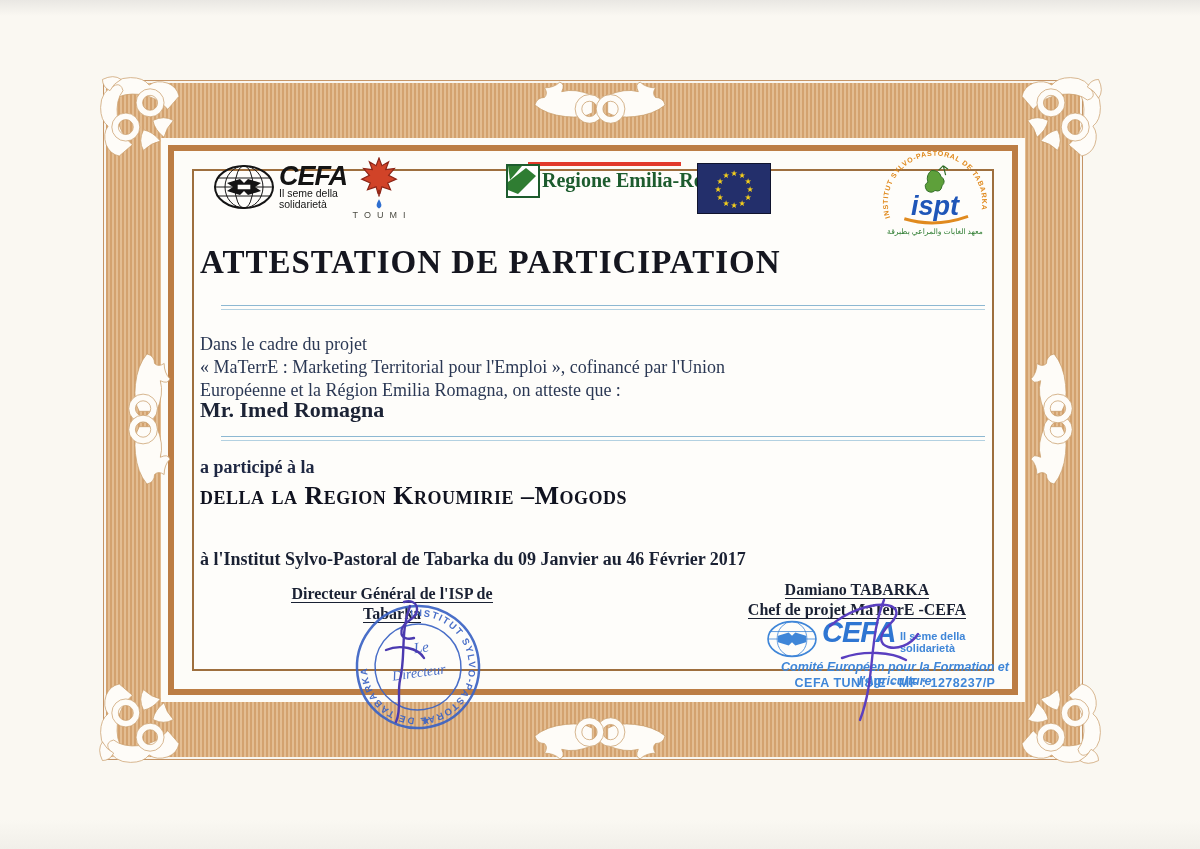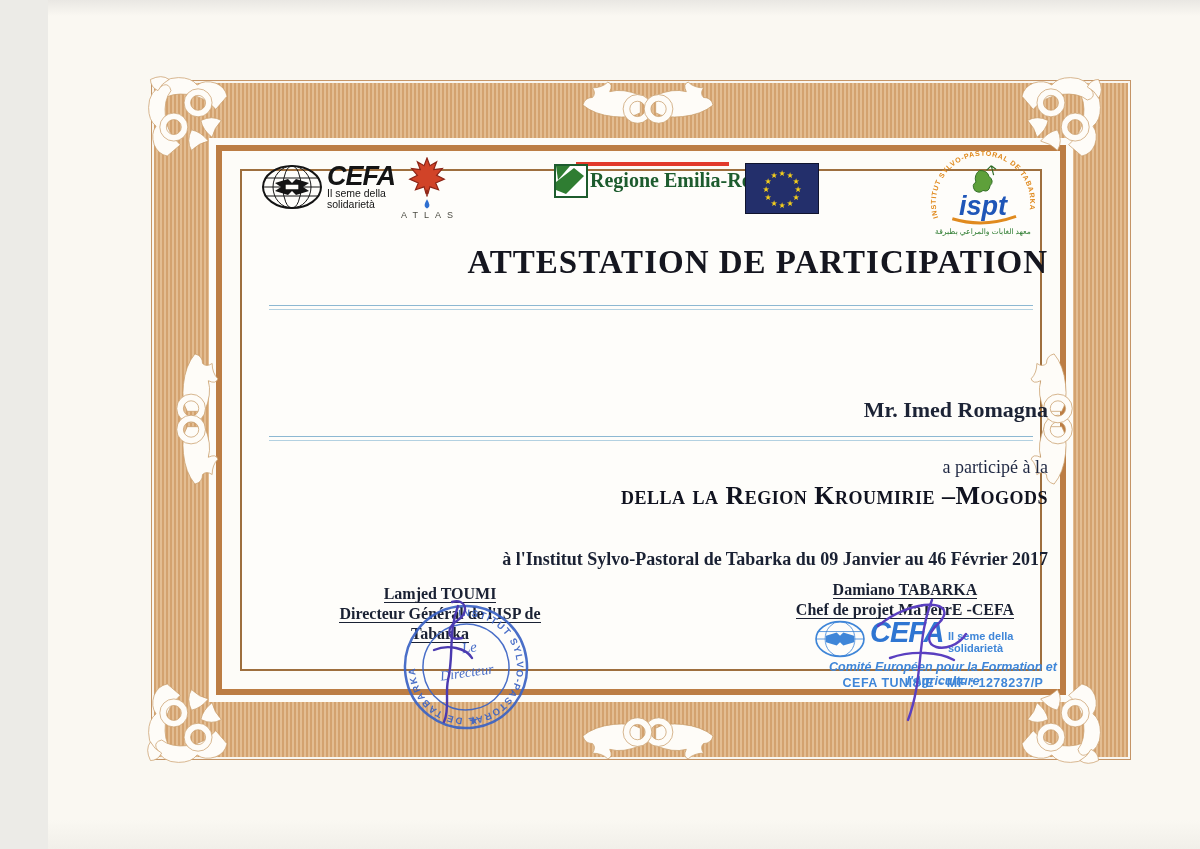--- a/index.html
+++ b/index.html
@@ -4,21 +4,20 @@
 <style>
   html,body{margin:0;padding:0;}
   body{
     width:1200px;height:849px;position:relative;overflow:hidden;
     background:#ecebe7;
     font-family:"Liberation Serif", serif;
   }
   .paper{
     position:absolute;inset:0;
     background:linear-gradient(#e9e7e3 0px,#faf8f2 16px,#faf8f2 820px,#f1efe9 849px);
-    margin-left:48px;
   }
   
   .band{
     position:absolute;left:106px;top:83px;width:974px;height:674px;
     background:repeating-linear-gradient(90deg,#d3a26f 0px,#d3a26f 2px,#e3bd92 2px,#e3bd92 4px);
     box-shadow:0 0 0 2px #f9f6f0, 0 0 0 3px #c49466;
   }
   .mat{position:absolute;inset:55px;background:#fdfcf8;}
   .mat-line{position:absolute;inset:7px;border:6px solid #bc7d44;}
   .inner-line{position:absolute;inset:18px;border:2px solid #9e6f3e;background:#fefdfa;}
@@ -27,27 +26,27 @@
   .orn-tl{left:95px;top:72px;width:112px;height:112px;}
   .orn-tr{right:94px;top:72px;width:112px;height:112px;transform:rotate(90deg);}
   .orn-br{right:94px;bottom:81px;width:112px;height:112px;transform:rotate(180deg);}
   .orn-bl{left:95px;bottom:81px;width:112px;height:112px;transform:rotate(270deg);}
   .orn-top{left:533px;top:80px;width:134px;height:54px;}
   .orn-bottom{left:533px;bottom:88px;width:134px;height:54px;transform:rotate(180deg);}
   .orn-left{left:78px;top:392px;width:134px;height:54px;transform:rotate(90deg);}
   .orn-right{right:77px;top:392px;width:134px;height:54px;transform:rotate(-90deg);}
   
   .abs{position:absolute;}
-  .ctr{left:200px;width:800px;text-align:right;}
+  .ctr{left:200px;width:800px;text-align:left;}
   .title{top:244px;font-size:33px;font-weight:bold;color:#15161f;letter-spacing:1px;}
   .rule{left:221px;width:764px;height:3px;border-top:1px solid #8db8d2;border-bottom:1px solid #b3d1e1;}
   .rule1{top:305px;} .rule2{top:436px;}
   .intro{top:333px;font-size:18px;line-height:23px;color:#2b3854;}
   .recipient{top:397px;font-size:22px;font-weight:bold;color:#1c2335;}
-  .participe{top:457px;font-size:18px;font-weight:normal;color:#1e2742;}
+  .participe{top:457px;font-size:18px;font-weight:bold;color:#1e2742;}
   .course{top:480px;font-size:26px;line-height:32px;font-weight:bold;
           font-variant:small-caps;color:#10121f;letter-spacing:0.5px;}
   .venue{top:549px;font-size:18px;font-weight:bold;color:#1a2133;}
   .sig{font-size:16px;font-weight:bold;color:#1a2133;line-height:20px;text-align:center;}
   .sig-left{left:262px;width:260px;top:584px;}
   .sig-right{left:728px;width:258px;top:580px;}
   .u{border-bottom:1.5px solid #1a2133;}
   
   .logo{position:absolute;}
   .cefa-logo{left:213px;top:164px;width:140px;height:54px;}
@@ -181,21 +180,21 @@
       </div>
     </div>
   </div>
 
   <div class="logo atlas-logo">
     <svg width="48" height="52" viewBox="0 0 40 54" style="display:block;margin:0 auto;">
       <path d="M20,1 L23,9 L30,5 L27,13 L36,12 L30,19 L38,23 L29,27 L32,34 L23,31 L21,38 L19,38 L17,31 L8,34 L11,27 L2,23 L10,19 L4,12 L13,13 L10,5 L17,9 Z" fill="#d14328" stroke="#8c2416" stroke-width="1.2"></path>
       <line x1="20" y1="34" x2="20" y2="41" stroke="#8c2416" stroke-width="1.6"></line>
       <path d="M20,44 C17,49 16.5,52 20,53.5 C23.5,52 23,49 20,44 Z" fill="#2f6fd0"></path>
     </svg>
-    <div class="atlas-label">ATLAS</div>
+    <div class="atlas-label">TOUMI</div>
   </div>
 
   <div class="logo er-logo">
     <div class="er-bar"></div>
     <svg class="er-square" width="30" height="30" viewBox="0 0 30 30">
       <path d="M0,0 L14,0 L2,14 Z" fill="#2f7d32"></path>
       <path d="M0,16 L18,2 L28,10 L10,28 L0,24 Z" fill="#2f7d32"></path>
     </svg>
     <div class="er-text">Regione Emilia-Romagna</div>
   </div>
@@ -229,35 +228,39 @@
     <path d="M57,14 L59,22 M57,14 L53,18 M57,14 L61,17" stroke="#2f6b24" stroke-width="1" fill="none"></path>
     <text x="50" y="56" text-anchor="middle" font-size="23" font-weight="bold" font-style="italic" fill="#1f56b8" font-family="Liberation Sans, sans-serif">ispt</text>
     <path d="M24,59 Q50,67 78,57" stroke="#e08a1e" stroke-width="2.5" fill="none"></path>
     <text x="50" y="72" text-anchor="middle" font-size="6.5" fill="#2f7d32">معهد الغابات والمراعي بطبرقة</text>
   </svg>
 
   <div class="abs ctr title">ATTESTATION DE PARTICIPATION</div>
 
   <div class="abs rule rule1"></div>
 
+  <div class="abs ctr intro">
+    <div>Dans le cadre du projet</div>
+    <div>« MaTerrE : Marketing Territorial pour l'Emploi », cofinancé par l'Union</div>
+    <div>Européenne et la Région Emilia Romagna, on atteste que :</div>
+  </div>
 
   <div class="abs ctr recipient">Mr. Imed Romagna</div>
 
   <div class="abs rule rule2"></div>
 
   <div class="abs ctr participe">a participé à la</div>
 
   <div class="abs ctr course">
     <div>della la Region Kroumirie –Mogods</div>
   </div>
 
   <div class="abs ctr venue">à l'Institut Sylvo-Pastoral de Tabarka du 09 Janvier au 46 Février 2017</div>
 
   <div class="abs sig sig-left">
-    <div><span class="u">Lamjed TOUMI</span></div>
     <div><span class="u">Directeur Général de l'ISP de Tabarka</span></div>
   </div>
   <div class="abs sig sig-right">
     <div><span class="u">Damiano TABARKA</span></div>
     <div><span class="u">Chef de projet MaTerrE -CEFA</span></div>
   </div>
 
   <svg class="abs stamp-ispt" viewBox="0 0 132 132">
     <defs>
         <path id="stampRing" d="M66,15 a51,51 0 1,1 -0.1,0"></path>

